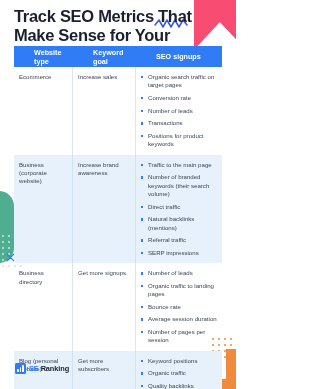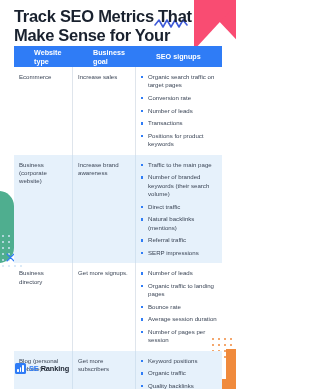--- a/index.html
+++ b/index.html
@@ -183,21 +183,21 @@
 
   <div class="title">
     <span>Track SEO Metrics That</span>
     <span>Make Sense for Your Niche</span>
   </div>
 
   <div class="table">
 
     <div class="thead">
       <div class="c c1">Website type</div>
-      <div class="c c2">Business goal</div>
+      <div class="c c2">Keyword goal</div>
       <div class="c c3">SEO signups</div>
     </div>
 
     <div class="trow">
       <div class="c c1">Ecommerce</div>
       <div class="c c2">Increase sales</div>
       <div class="c c3">
         <ul class="metrics">
           <li>Organic search traffic on target pages</li>
           <li>Conversion rate</li>

